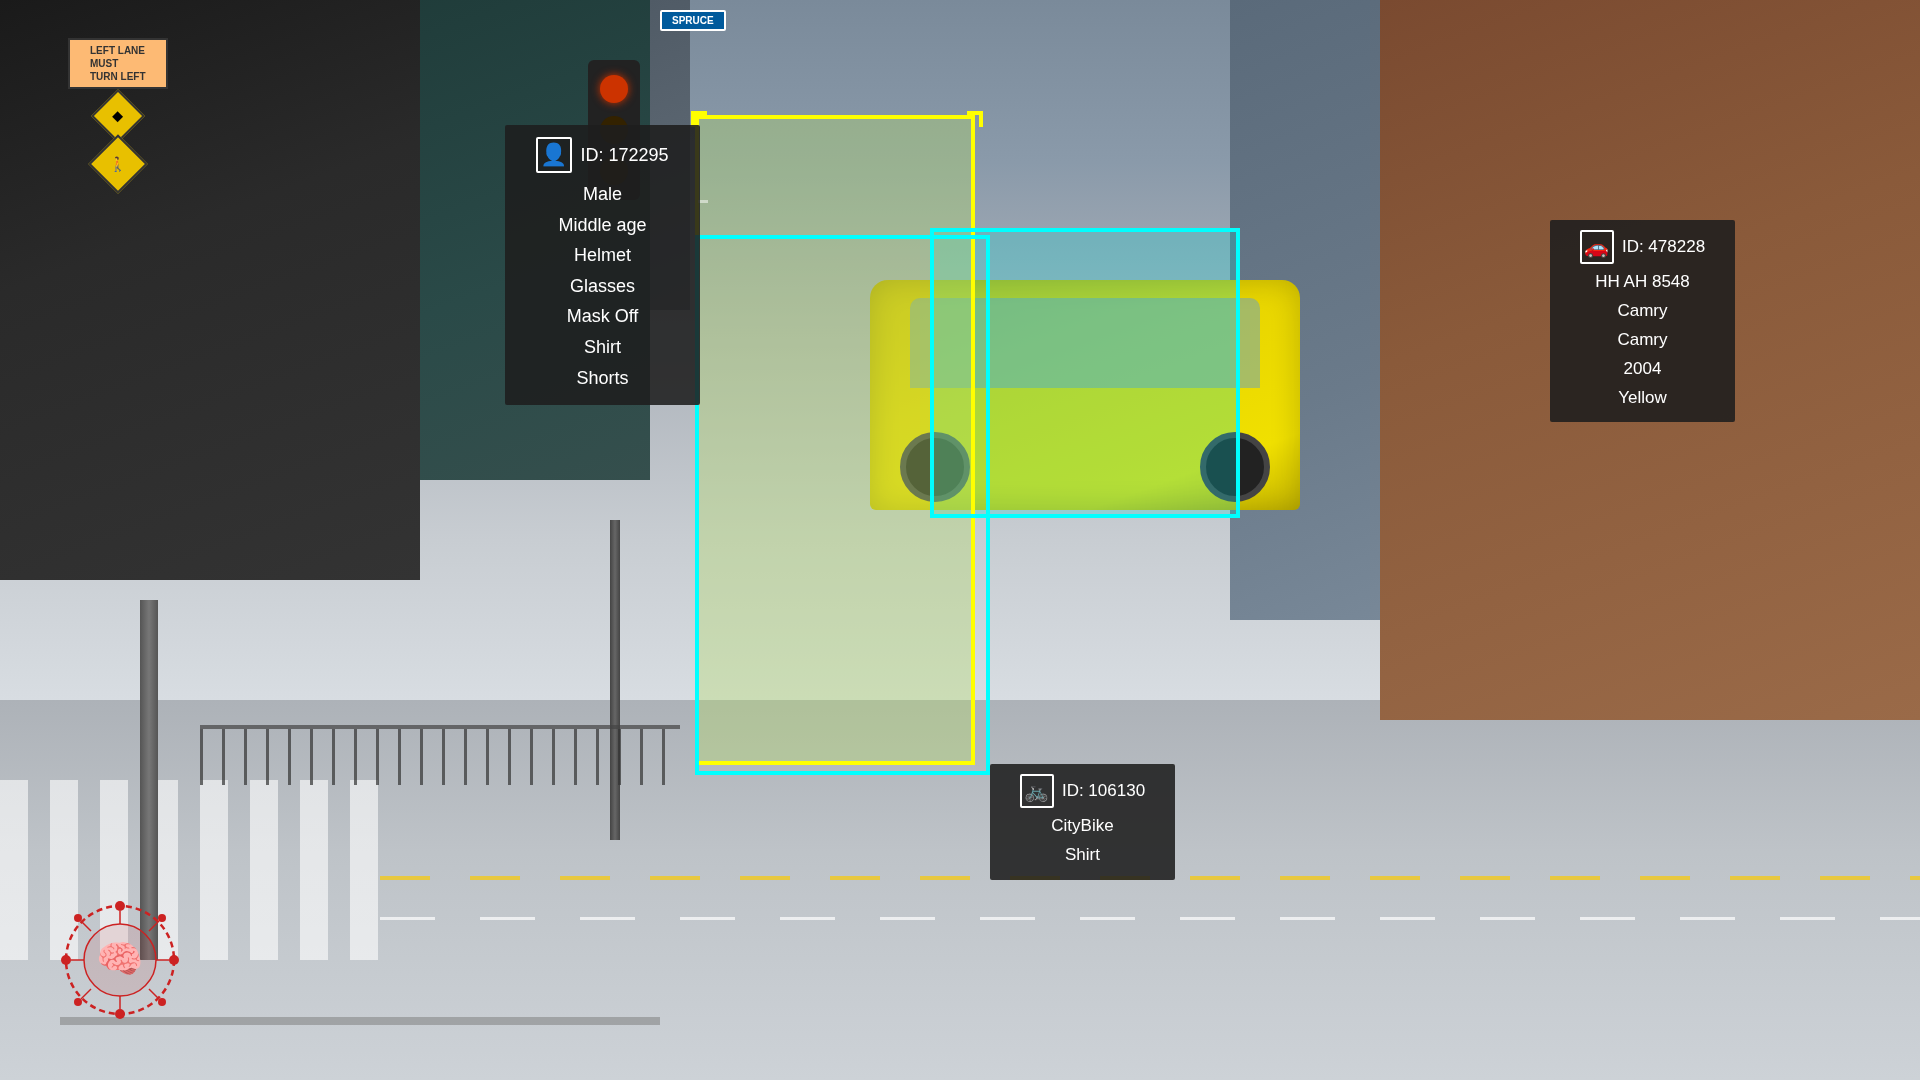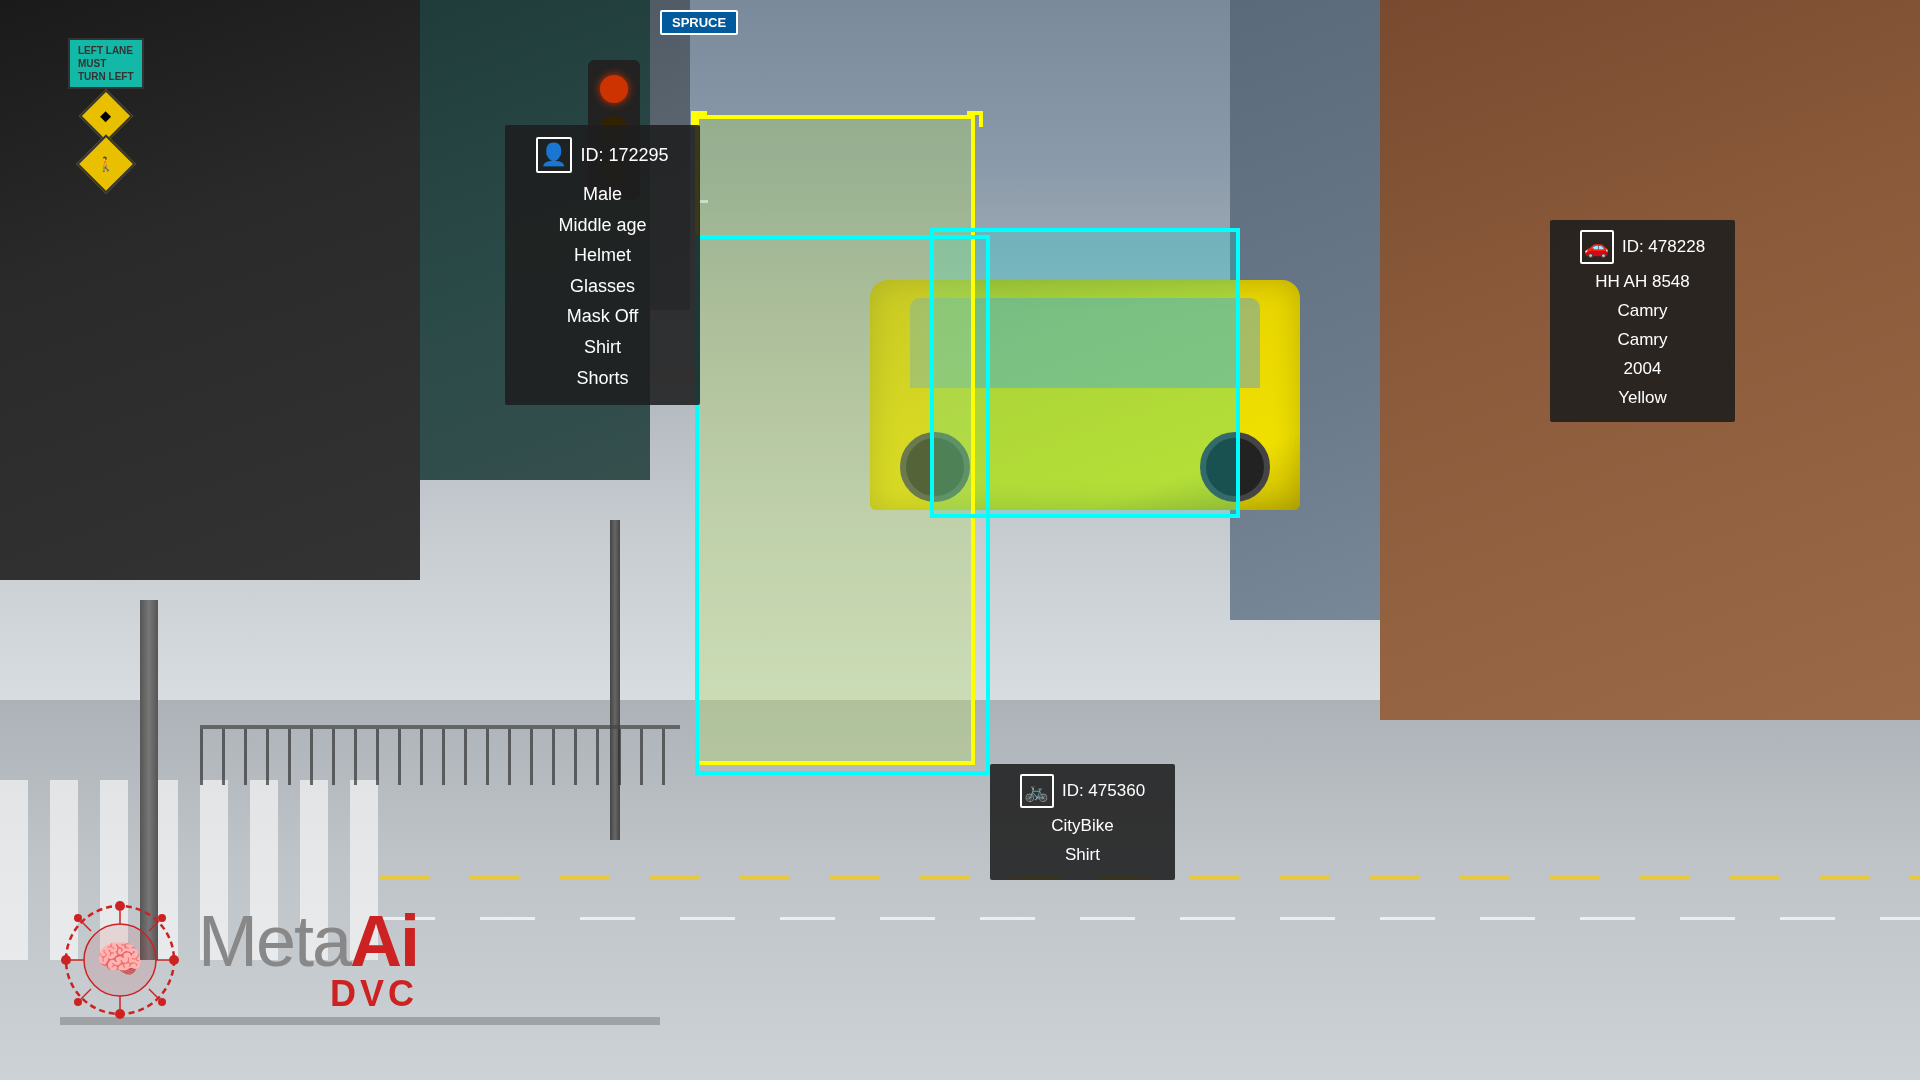--- a/index.html
+++ b/index.html
@@ -293,21 +293,21 @@
 
   <div style="
     position:absolute;bottom:120px;left:140px;width:18px;height:360px;
     background:linear-gradient(to right,#555,#777,#555);
     z-index:6;
   "></div>
 
   <div style="
     position:absolute;top:38px;left:68px;z-index:7;
   ">
-    <div style="background:#14b8a6;border:2px solid #333;padding:4px 8px;font-size:10px;font-weight:bold;color:#333;line-height:1.3;margin-bottom:4px;">
+    <div style="background:#fdba74;border:2px solid #333;padding:4px 20px;font-size:10px;font-weight:bold;color:#333;line-height:1.3;margin-bottom:4px;">
       LEFT LANE<br>MUST<br>TURN LEFT
     </div>
     <div style="background:#e8c000;border:2px solid #333;width:38px;height:38px;transform:rotate(45deg);margin:8px auto;display:flex;align-items:center;justify-content:center;">
       <span style="transform:rotate(-45deg);font-size:16px;">⬥</span>
     </div>
     <div style="background:#e8c000;border:2px solid #333;width:42px;height:42px;transform:rotate(45deg);margin:8px auto;display:flex;align-items:center;justify-content:center;">
       <span style="transform:rotate(-45deg);font-size:14px;">🚶</span>
     </div>
   </div>
 
@@ -321,21 +321,21 @@
     background:#222;border-radius:6px;z-index:7;
     display:flex;flex-direction:column;align-items:center;justify-content:space-around;padding:8px 0;
   ">
     <div style="width:28px;height:28px;border-radius:50%;background:#cc3300;box-shadow:0 0 8px #cc3300;"></div>
     <div style="width:28px;height:28px;border-radius:50%;background:#332200;"></div>
     <div style="width:28px;height:28px;border-radius:50%;background:#332200;"></div>
   </div>
 
   <div style="
     position:absolute;top:10px;left:660px;
-    background:#005a9c;color:#fff;font-size:13px;font-weight:bold;
+    background:#005a9c;color:#fff;font-size:10px;font-weight:bold;
     padding:3px 10px;border:2px solid #fff;border-radius:2px;z-index:7;
   ">SPRUCE</div>
 
   <div style="
     position:absolute;top:280px;left:870px;width:430px;height:230px;
     background:linear-gradient(160deg,#d4c000 0%,#e8d500 40%,#f0e000 80%,#c8b800 100%);
     border-radius:18px 18px 6px 6px;
     z-index:8;
     box-shadow: inset 0 0 30px rgba(0,0,0,0.2);
   ">
@@ -390,21 +390,21 @@
     <div>Camry</div>
     <div>2004</div>
     <div>Yellow</div>
   </div>
 
   <div class="info-bike">
     <div class="icon-row">
       <div class="bike-icon">
         <span>🚲</span>
       </div>
-      <span>ID: 475360</span>
+      <span>ID: 106130</span>
     </div>
     <div>CityBike</div>
     <div>Shirt</div>
   </div>
 
   <div class="logo-bar"></div>
 
   <div class="logo-area">
 
     <div class="logo-icon">
@@ -430,27 +430,20 @@
         <line x1="11" y1="60" x2="24" y2="60" stroke="#cc2222" stroke-width="1.5"></line>
         <line x1="109" y1="60" x2="96" y2="60" stroke="#cc2222" stroke-width="1.5"></line>
         <line x1="60" y1="109" x2="60" y2="96" stroke="#cc2222" stroke-width="1.5"></line>
         <line x1="21" y1="21" x2="31" y2="31" stroke="#cc2222" stroke-width="1.5"></line>
         <line x1="99" y1="21" x2="89" y2="31" stroke="#cc2222" stroke-width="1.5"></line>
         <line x1="21" y1="99" x2="31" y2="89" stroke="#cc2222" stroke-width="1.5"></line>
         <line x1="99" y1="99" x2="89" y2="89" stroke="#cc2222" stroke-width="1.5"></line>
       </svg>
     </div>
 
-    <div class="logo-text">
-      <div style="display:flex;align-items:baseline;">
-        <span class="logo-meta">Meta</span>
-        <span class="logo-meta" style="color:#cc2222;font-weight:700;">Ai</span>
-      </div>
-      <div class="logo-dvc">DVC</div>
-    </div>
   </div>
 
   <div style="
     position:absolute;bottom:295px;left:200px;width:480px;height:60px;
     background:repeating-linear-gradient(to right, #333 0, #333 3px, transparent 3px, transparent 22px);
     border-top:4px solid #444;
     z-index:6;opacity:0.7;
   "></div>
 
   <div style="

